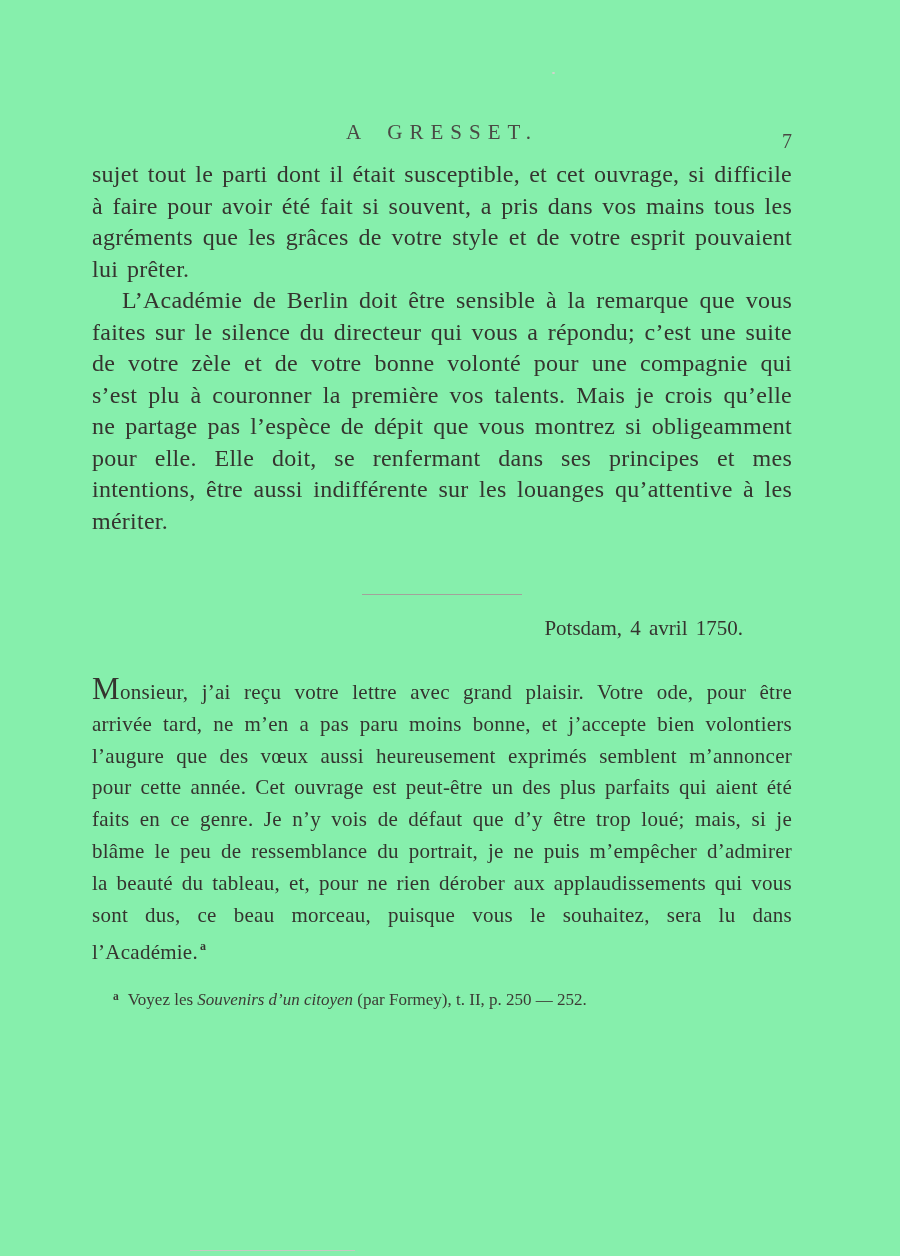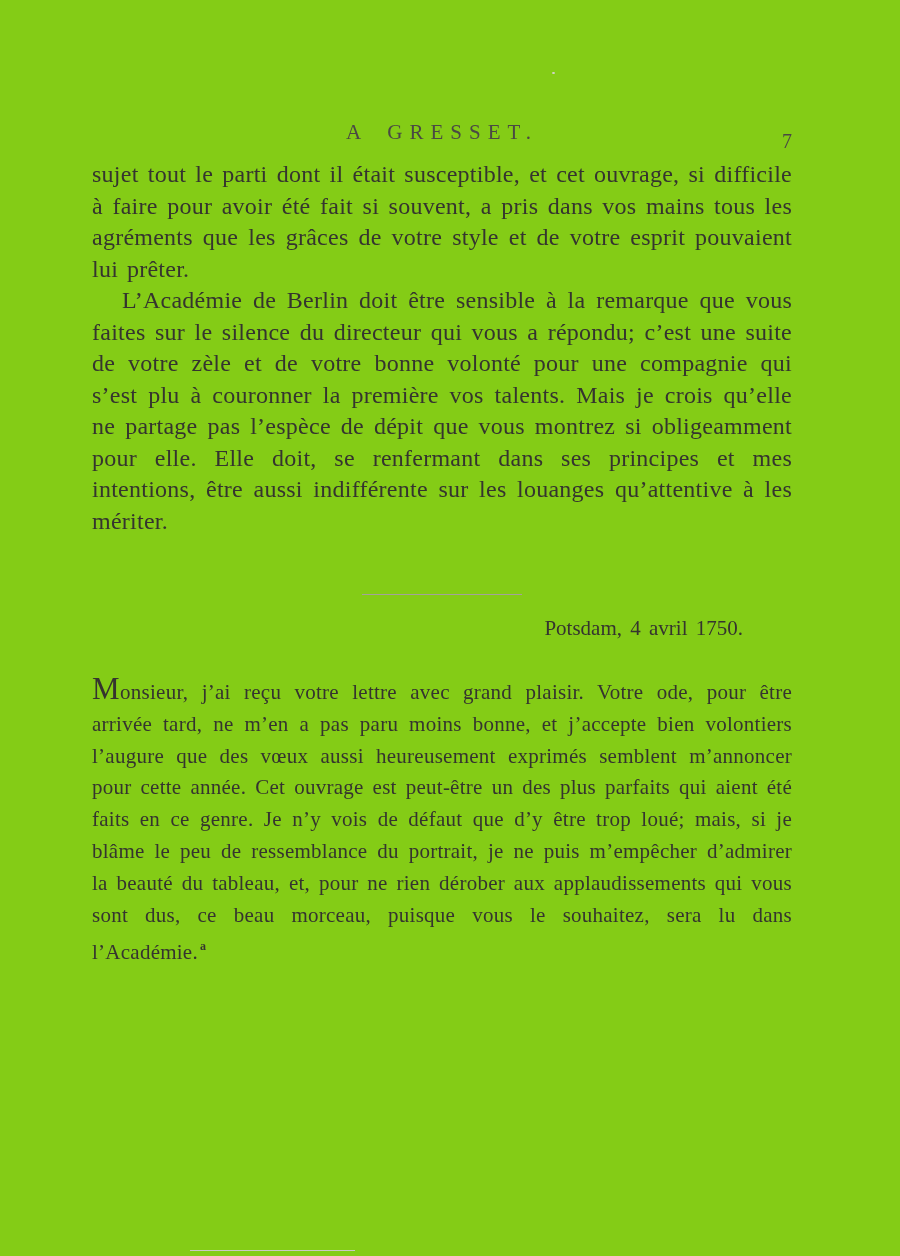--- a/index.html
+++ b/index.html
@@ -2,21 +2,21 @@
 <html><head>
 <meta charset="utf-8">
 <style>
   * { margin: 0; padding: 0; box-sizing: border-box; }
   html, body { background: #e8e8e4; }
   .page {
     position: relative;
     width: 900px;
     height: 1256px;
     margin: 0 auto;
-    background: #84cc16;
+    background: #86efac;
     color: #35342f;
     font-family: "Liberation Serif", "DejaVu Serif", serif;
     overflow: hidden;
   }
   .content {
     padding: 0 108px 0 92px; 
   }
   .running-head {
     position: relative;
     margin-top: 120px;
@@ -142,17 +142,20 @@
     <p class="body-para indented">L’Académie de Berlin doit être sensible à la remarque que vous faites sur le silence du directeur qui vous a répondu; c’est une suite de votre zèle et de votre bonne volonté pour une compagnie qui s’est plu à couronner la première vos talents. Mais je crois qu’elle ne partage pas l’espèce de dépit que vous montrez si obligeamment pour elle. Elle doit, se renfermant dans ses principes et mes intentions, être aussi indifférente sur les louanges qu’attentive à les mériter.</p>
 
 
     <div class="divider"></div>
 
 
     <div class="dateline">Potsdam, 4 avril 1750.</div>
 
     <p class="letter-para"><span class="drop-initial">M</span><span>onsieur, j’ai reçu votre lettre avec grand plaisir. Votre ode, pour être arrivée tard, ne m’en a pas paru moins bonne, et j’accepte bien volontiers l’augure que des vœux aussi heureusement exprimés semblent m’annoncer pour cette année. Cet ouvrage est peut-être un des plus parfaits qui aient été faits en ce genre. Je n’y vois de défaut que d’y être trop loué; mais, si je blâme le peu de ressemblance du portrait, je ne puis m’empêcher d’admirer la beauté du tableau, et, pour ne rien dérober aux applaudissements qui vous sont dus, ce beau morceau, puisque vous le souhaitez, sera lu dans l’Académie.</span><sup class="footnote-ref">a</sup></p>
 
+    <div class="footnote">
+      <span class="footnote-marker">a</span><span>Voyez les </span><span class="italic">Souvenirs d’un citoyen</span><span> (par Formey), t. II, p. 250 — 252.</span>
+    </div>
 
   </div>
 
   <span class="scan-artifact-line"></span>
 </div>
 
 </body></html>

